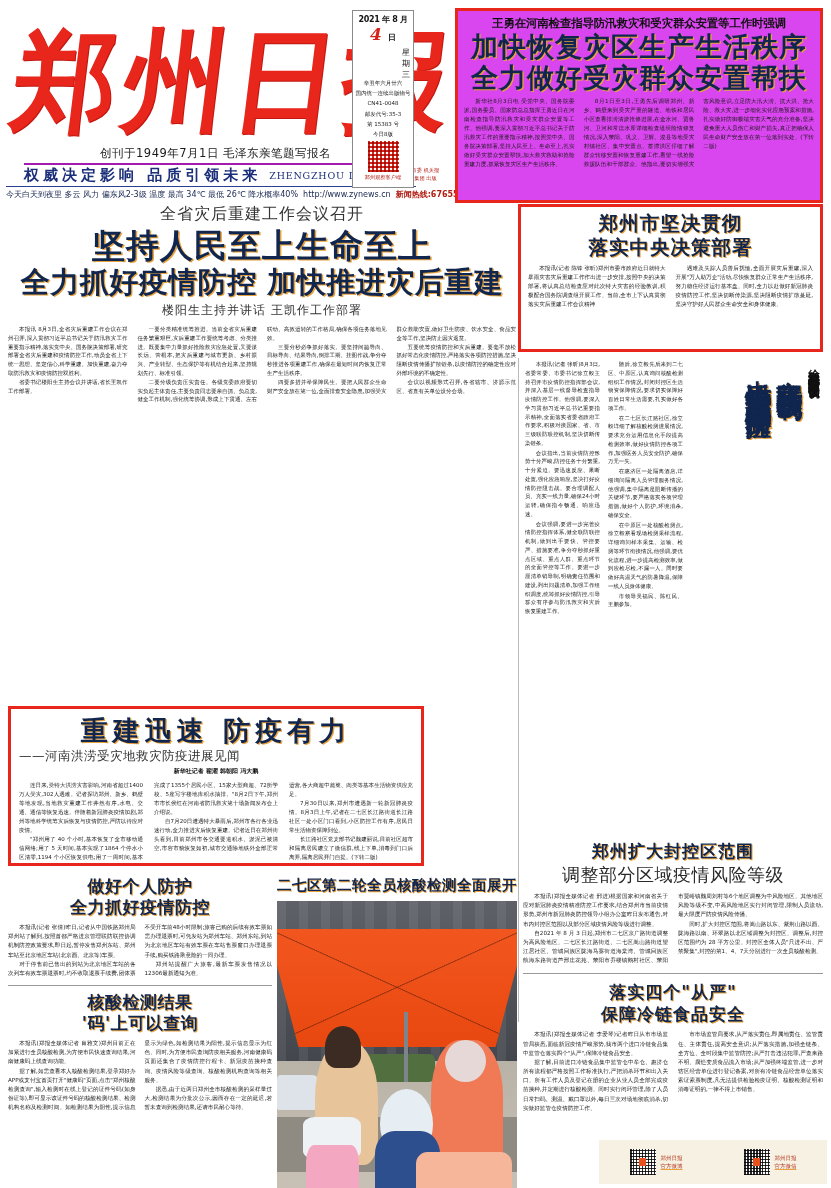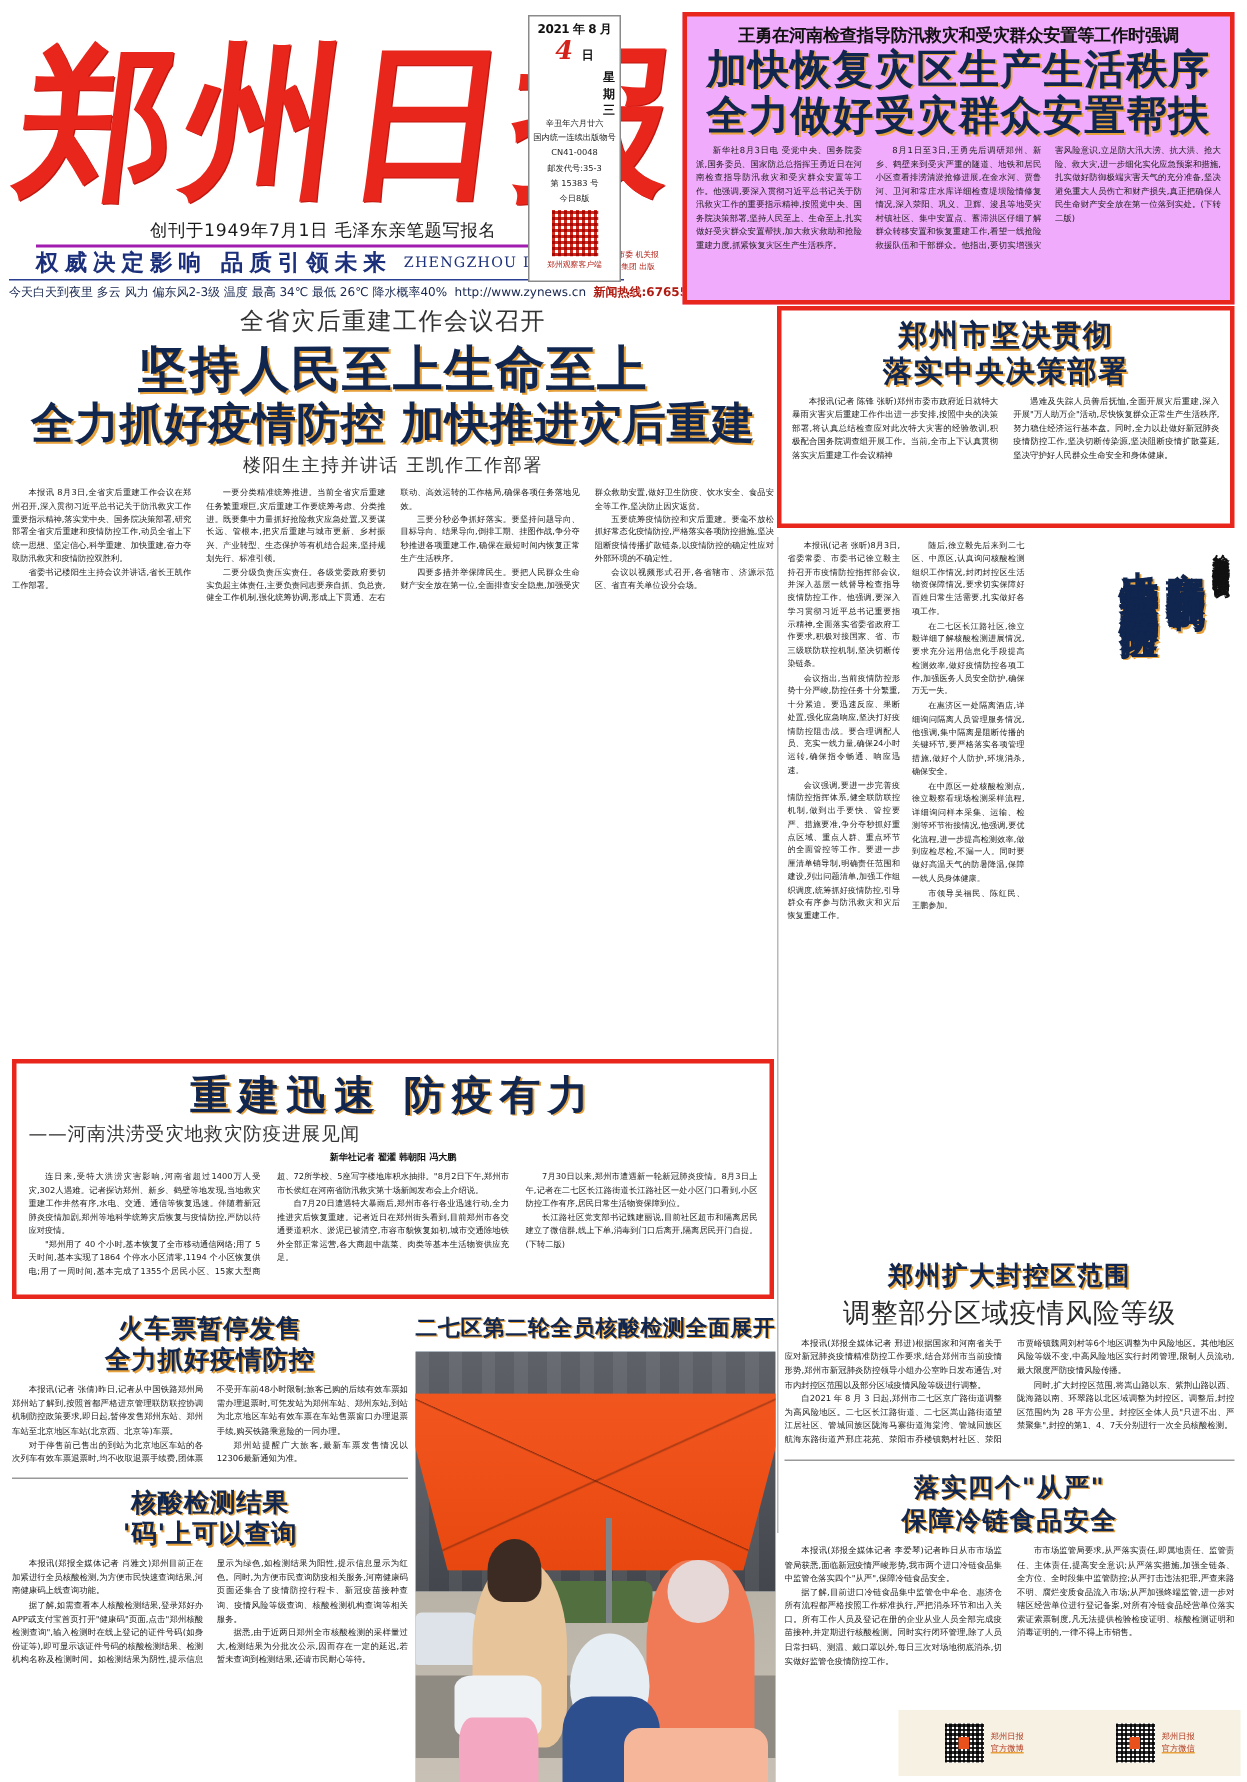--- a/index.html
+++ b/index.html
@@ -59,38 +59,38 @@
     border: 1px solid #8a8a8a; text-align: center; padding-top: 3px;
     background: #fff;
   }
   .d-year { font-size: 8px; color: #111; font-weight: bold; letter-spacing: -0.3px; }
   .d-day {
     font-family: "DejaVu Serif", "Liberation Serif", serif;
     font-size: 17px; color: #d4231a; font-weight: bold; font-style: italic;
     line-height: 19px;
   }
   .d-day span { font-size: 8px; color: #111; font-style: normal; font-weight: bold; }
-  .d-week { font-size: 8px; color: #111; font-weight: bold; padding-left: 46px; }
+  .d-week { font-size: 8px; color: #111; font-weight: normal; padding-left: 46px; }
   .d-lunar { font-size: 5.5px; color: #222; }
   .d-meta { font-size: 5.5px; color: #222; line-height: 1.5; margin-top: 2px; }
   .qr-sm {
     width: 33px; height: 33px; margin: 2px auto 0;
     background:
       repeating-linear-gradient(0deg,#cf2a1e 0 2px, #fff 2px 4px),
       repeating-linear-gradient(90deg,#cf2a1e 0 2px, #fff 2px 4px);
     background-blend-mode: multiply;
     border: 1px solid #fff;
   }
   .d-app { font-size: 5.2px; color: #b01c12; margin-top: 1px; }
 
   
   .topred {
     position: absolute; left: 455px; top: 8px; width: 368px; height: 195px;
     border: 3px solid #e8261c; padding: 4px 6px 3px;
-    background: #f0abfc;
+    background: #d946ef;
   }
   .topred-kicker {
     text-align: center; font-size: 11.5px; color: #111; font-weight: bold;
     letter-spacing: -0.2px; white-space: nowrap; margin-top: 1px;
   }
   .topred-h1 {
     text-align: center; font-size: 27px; font-weight: bold; color: #10264f;
     line-height: 31px; letter-spacing: 1px; white-space: nowrap;
     text-shadow: 1.2px 1.2px 0 #e8a23c;
   }
@@ -180,21 +180,21 @@
   .vert-body {
     position: absolute; left: 6px; top: 2px; width: 158px; height: 600px;
     columns: 2; column-gap: 8px;
     font-size: 5.4px; line-height: 1.62; color: #1a1a1a; text-align: justify;
     overflow: hidden;
   }
   .vert-body p { text-indent: 2em; margin: 0 0 1px; }
 
   
   .midred {
-    position: absolute; left: 8px; top: 506px; width: 508px; height: 160px;
+    position: absolute; left: 8px; top: 506px; width: 416px; height: 160px;
     border: 3px solid #e8261c; padding: 6px 8px;
   }
   .mr-h1 {
     text-align: center; font-size: 27px; font-weight: bold; color: #10264f;
     letter-spacing: 5px; line-height: 32px;
     text-shadow: 1.2px 1.2px 0 #e8a23c;
   }
   .mr-sub { text-align: left; font-size: 12.5px; color: #333; letter-spacing: 0.5px; margin-top: 1px; }
   .mr-byline { text-align: center; font-size: 6px; color: #111; font-weight: bold; margin-top: 2px; }
   .mr-body {
@@ -398,21 +398,21 @@
         <p>连日来,受特大洪涝灾害影响,河南省超过1400万人受灾,302人遇难。记者探访郑州、新乡、鹤壁等地发现,当地救灾重建工作井然有序,水电、交通、通信等恢复迅速。伴随着新冠肺炎疫情加剧,郑州等地科学统筹灾后恢复与疫情防控,严防以待应对疫情。</p>
         <p>"郑州用了 40 个小时,基本恢复了全市移动通信网络;用了 5 天时间,基本实现了1864 个停水小区清零,1194 个小区恢复供电;用了一周时间,基本完成了1355个居民小区、15家大型商超、72所学校、5座写字楼地库积水抽排。"8月2日下午,郑州市市长侯红在河南省防汛救灾第十场新闻发布会上介绍说。</p>
         <p>自7月20日遭遇特大暴雨后,郑州市各行各业迅速行动,全力推进灾后恢复重建。记者近日在郑州街头看到,目前郑州市各交通要道积水、淤泥已被清空,市容市貌恢复如初,城市交通除地铁外全部正常运营,各大商超中蔬菜、肉类等基本生活物资供应充足。</p>
         <p>7月30日以来,郑州市遭遇新一轮新冠肺炎疫情。8月3日上午,记者在二七区长江路街道长江路社区一处小区门口看到,小区防控工作有序,居民日常生活物资保障到位。</p>
         <p>长江路社区党支部书记魏建丽说,目前社区超市和隔离居民建立了微信群,线上下单,消毒到门口后离开,隔离居民开门自提。(下转二版)</p>
       </div>
     </div>
 
     <div class="bl">
       <div>
-        <div class="bl-h">火车票暂停发售</div>
+        <div class="bl-h">做好个人防护</div>
         <div class="bl-h">全力抓好疫情防控</div>
         <div class="bl-body">
           <p>本报讯(记者 张倩)昨日,记者从中国铁路郑州局郑州站了解到,按照首都严格进京管理联防联控协调机制防控政策要求,即日起,暂停发售郑州东站、郑州车站至北京地区车站(北京西、北京等)车票。</p>
           <p>对于停售前已售出的到站为北京地区车站的各次列车有效车票退票时,均不收取退票手续费,团体票不受开车前48小时限制;旅客已购的后续有效车票如需办理退票时,可凭发站为郑州车站、郑州东站,到站为北京地区车站有效车票在车站售票窗口办理退票手续,购买铁路乘意险的一同办理。</p>
           <p>郑州站提醒广大旅客,最新车票发售情况以12306最新通知为准。</p>
         </div>
       </div>
       <div class="bl-rule"></div>
       <div>
         <div class="bl-h">核酸检测结果</div>

